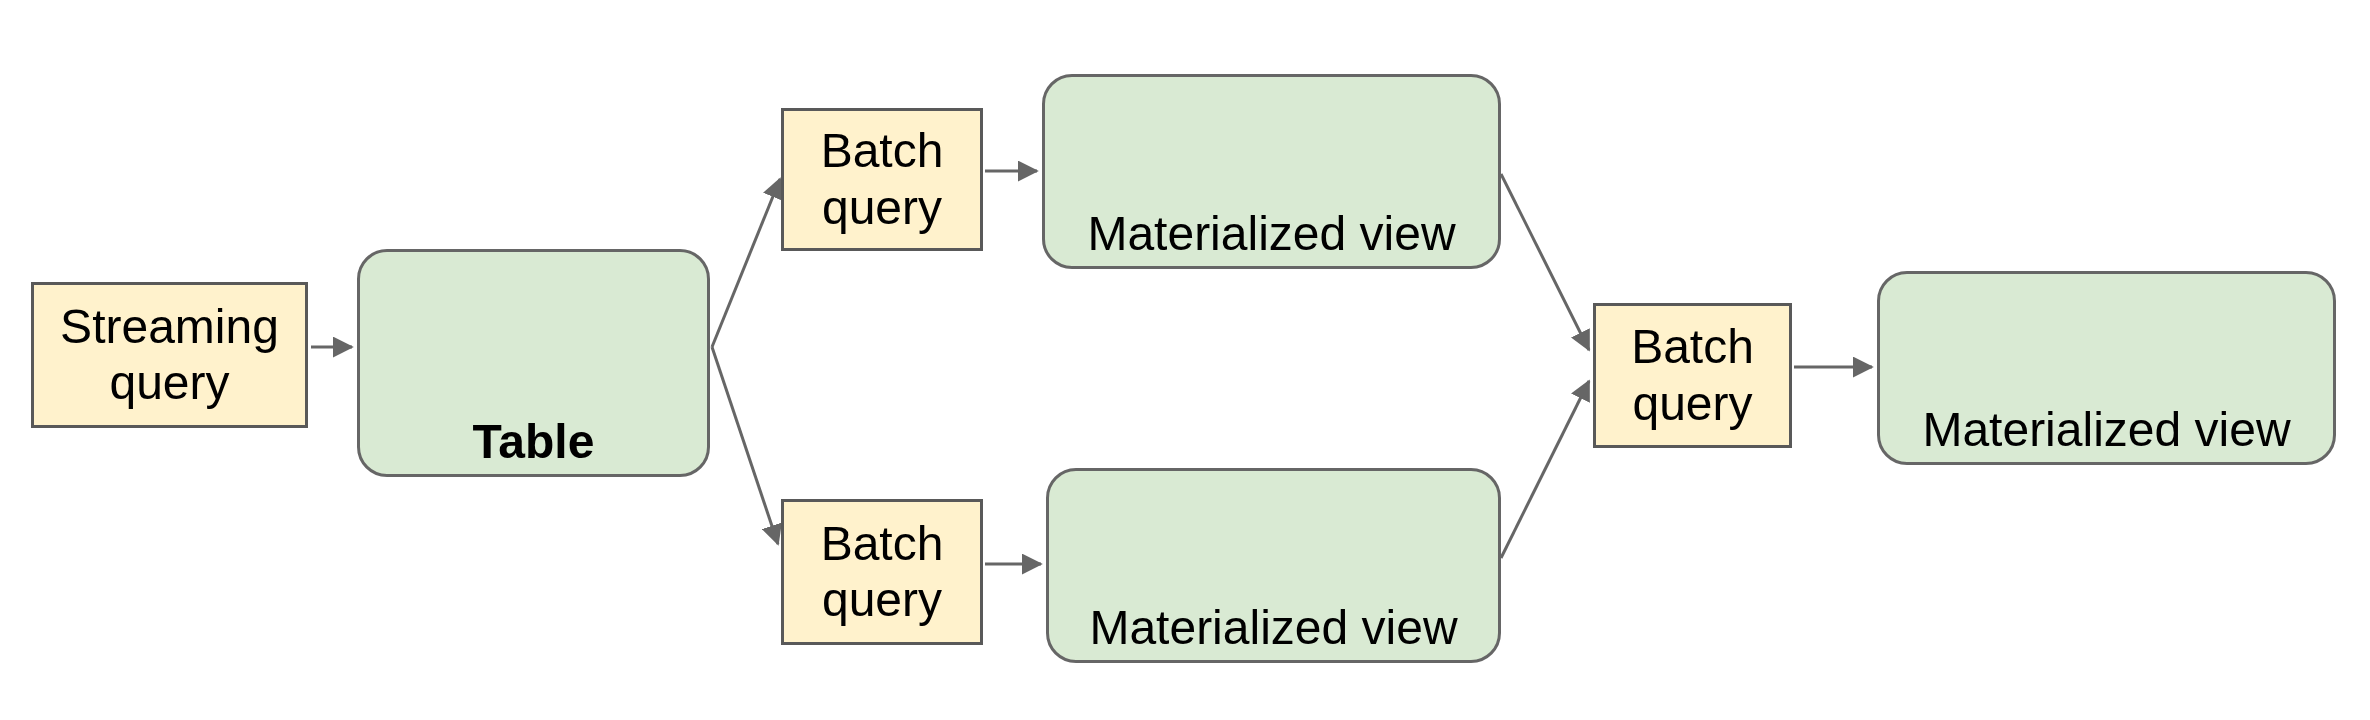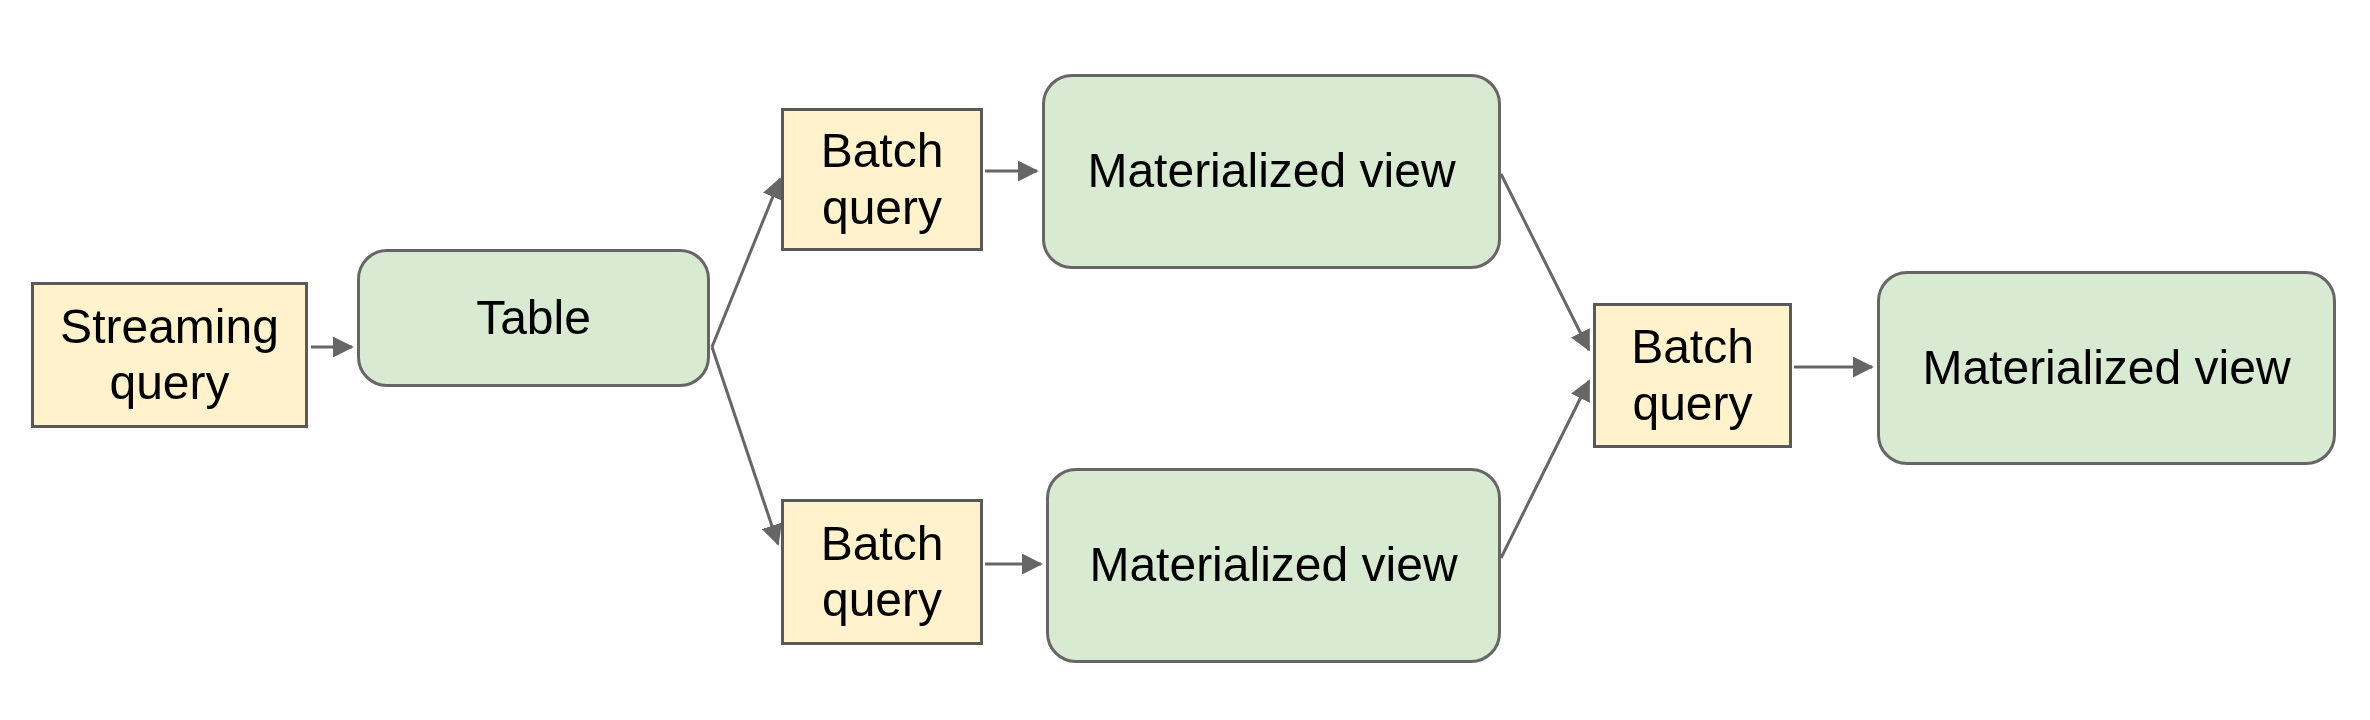--- a/index.html
+++ b/index.html
@@ -40,24 +40,25 @@
   }
   .node-query {
     background: #fff2cc;
     border: 3px solid #595959;
     margin-top: 8px;
   }
   .node-storage {
     background: #d9ead3;
     border: 3px solid #666666;
     border-radius: 30px;
+    align-items: flex-end;
   }
   
   #node-0 { left: 31px;   top: 274px; width: 277px; height: 146px; }
-  #node-1 { left: 357px;  top: 249px; width: 353px; height: 138px; }
+  #node-1 { left: 357px;  top: 249px; width: 353px; height: 228px; font-weight: bold; }
   #node-2 { left: 781px;  top: 100px; width: 202px; height: 143px; }
   #node-3 { left: 1042px; top: 74px;  width: 459px; height: 195px; }
   #node-4 { left: 781px;  top: 491px; width: 202px; height: 146px; }
   #node-5 { left: 1046px; top: 468px; width: 455px; height: 195px; }
   #node-6 { left: 1593px; top: 295px; width: 199px; height: 145px; }
   #node-7 { left: 1877px; top: 271px; width: 459px; height: 194px; }
 </style>
 </head>
 <body>
 

